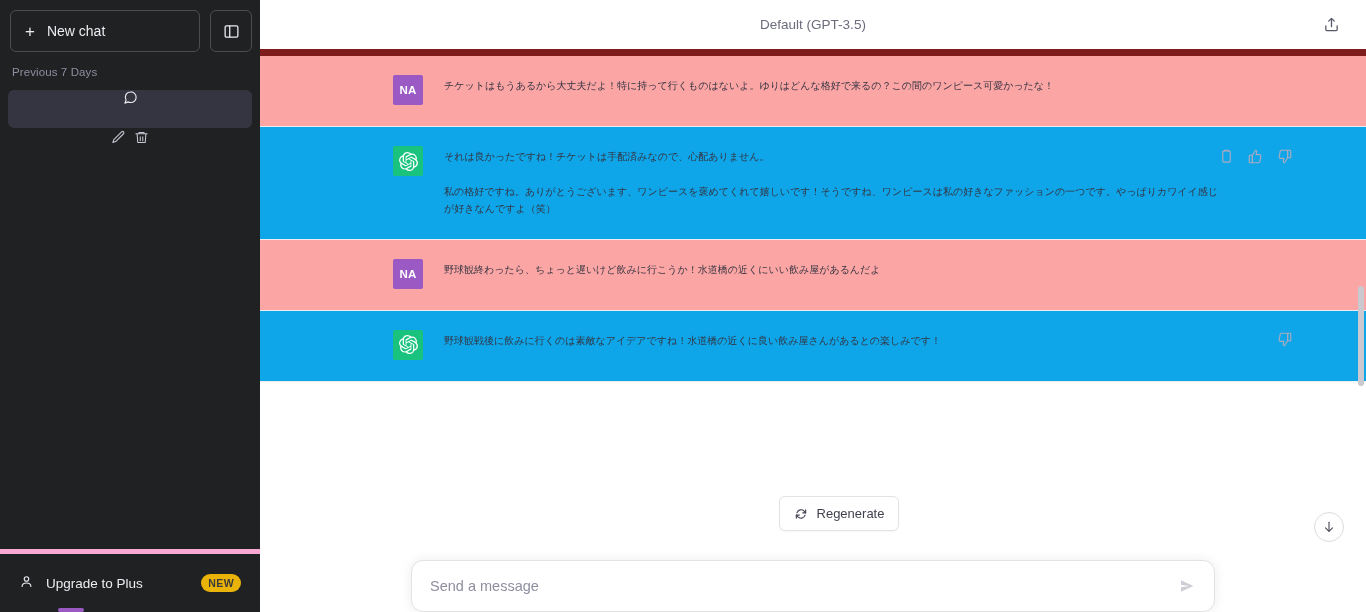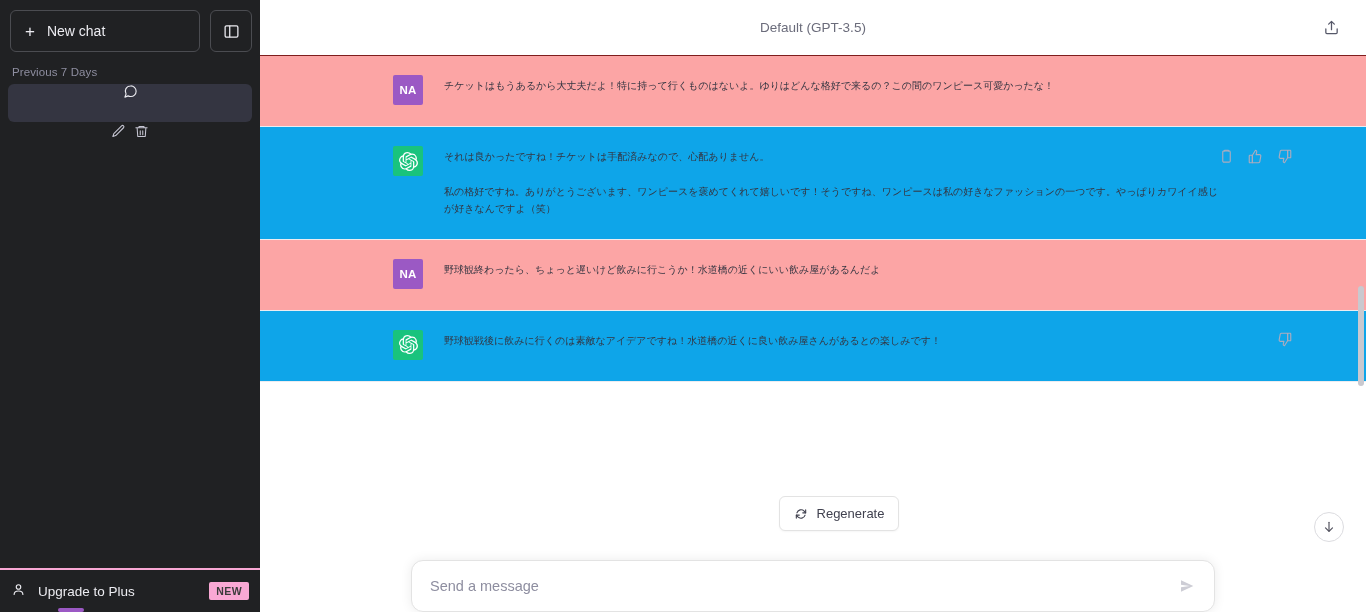--- a/index.html
+++ b/index.html
@@ -39,21 +39,21 @@
     width: 42px; height: 42px;
     border: 1px solid #4b4c51;
     border-radius: 6px;
     display: flex; align-items: center; justify-content: center;
     cursor: pointer;
   }
 
   .sb-section-label {
     color: #8e8ea0;
     font-size: 11.5px;
-    padding: 14px 12px 6px 12px;
+    padding: 14px 12px 12px 12px;
     letter-spacing: .1px;
   }
   .chat-list { padding: 0 8px; }
   .chat-item {
     display: flex; align-items: center; gap: 11px;
     height: 38px;
     border-radius: 6px;
     padding: 0 11px;
     color: #ececf1; font-size: 13.5px;
     cursor: pointer;
@@ -61,52 +61,52 @@
     position: relative;
     flex-direction: column;
   }
   .chat-item-label {
     flex: 1; white-space: nowrap; overflow: hidden; text-overflow: ellipsis;
   }
   .chat-actions { display: flex; gap: 8px; align-items: center; }
   .chat-actions svg { cursor: pointer; }
 
   .sb-spacer { flex: 1; }
-  .sb-bottom { border-top: 2px solid #f9a8d4; position: relative; }
+  .sb-bottom { border-top: 5px solid #f9a8d4; padding: 8px; position: relative; }
   .upgrade-row {
     display: flex; align-items: center; gap: 12px;
     height: 42px; padding: 0 11px;
     border-radius: 6px;
     color: #ececf1; font-size: 13.5px;
     cursor: pointer;
   }
   .upgrade-label { flex: 1; }
   .new-badge {
-    background: #f9a8d4; color: #3b3b3b;
+    background: #eab308; color: #3b3b3b;
     font-size: 10.5px; font-weight: bold;
-    border-radius: 2px; padding: 3px 7px;
+    border-radius: 9px; padding: 3px 7px;
     letter-spacing: .4px;
   }
   .acct-sliver {
     position: absolute; left: 58px; bottom: 0;
     width: 26px; height: 4px; background: #9b59c4; border-radius: 2px;
   }
 
   
   .main {
     flex: 1; height: 612px;
     position: relative;
     background: #fff;
     display: flex; flex-direction: column;
     overflow: hidden;
   }
   .topbar {
     height: 56px; flex: 0 0 56px;
     background: #fff;
-    border-bottom: 1px solid #7f1d1d;
+    border-bottom: 7px solid #7f1d1d;
     display: flex; align-items: center; justify-content: center;
     position: relative;
     z-index: 5;
   }
   .model-title { font-size: 13.5px; color: #6b6c7b; }
   .share-btn {
     position: absolute; right: 20px; top: 50%; transform: translateY(-50%);
     width: 30px; height: 30px;
     display: flex; align-items: center; justify-content: center;
     cursor: pointer; border-radius: 5px;

